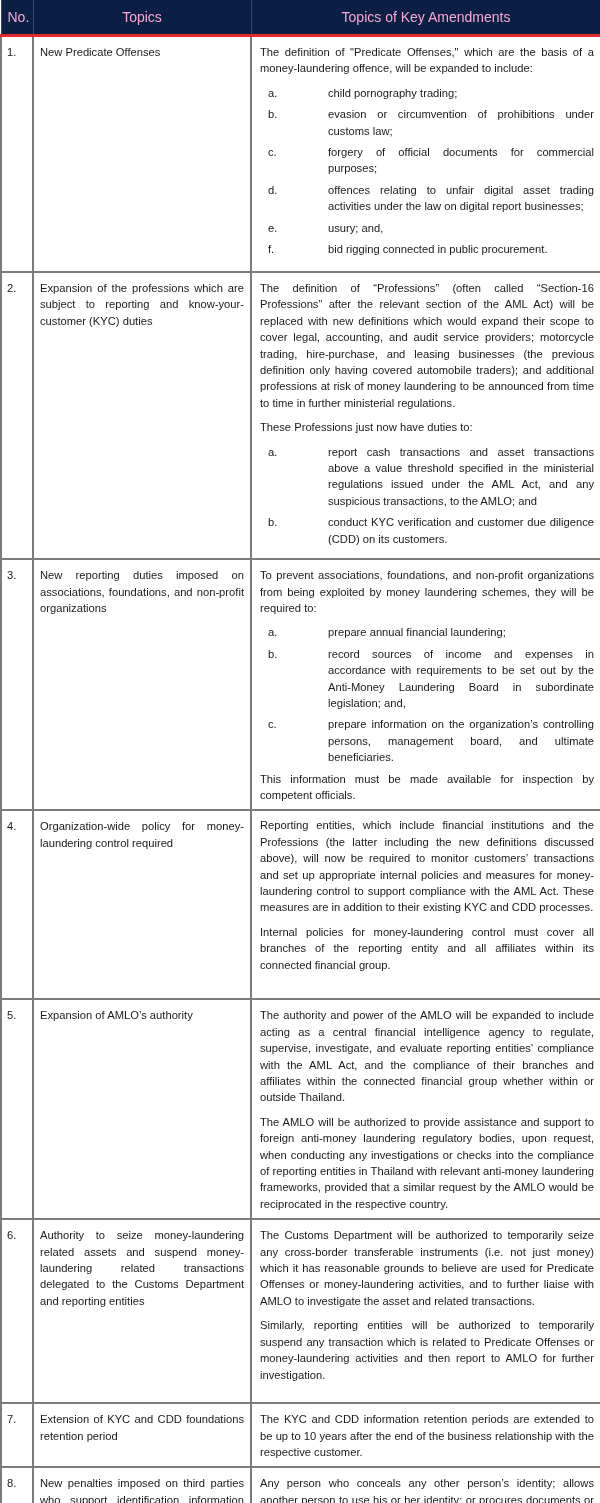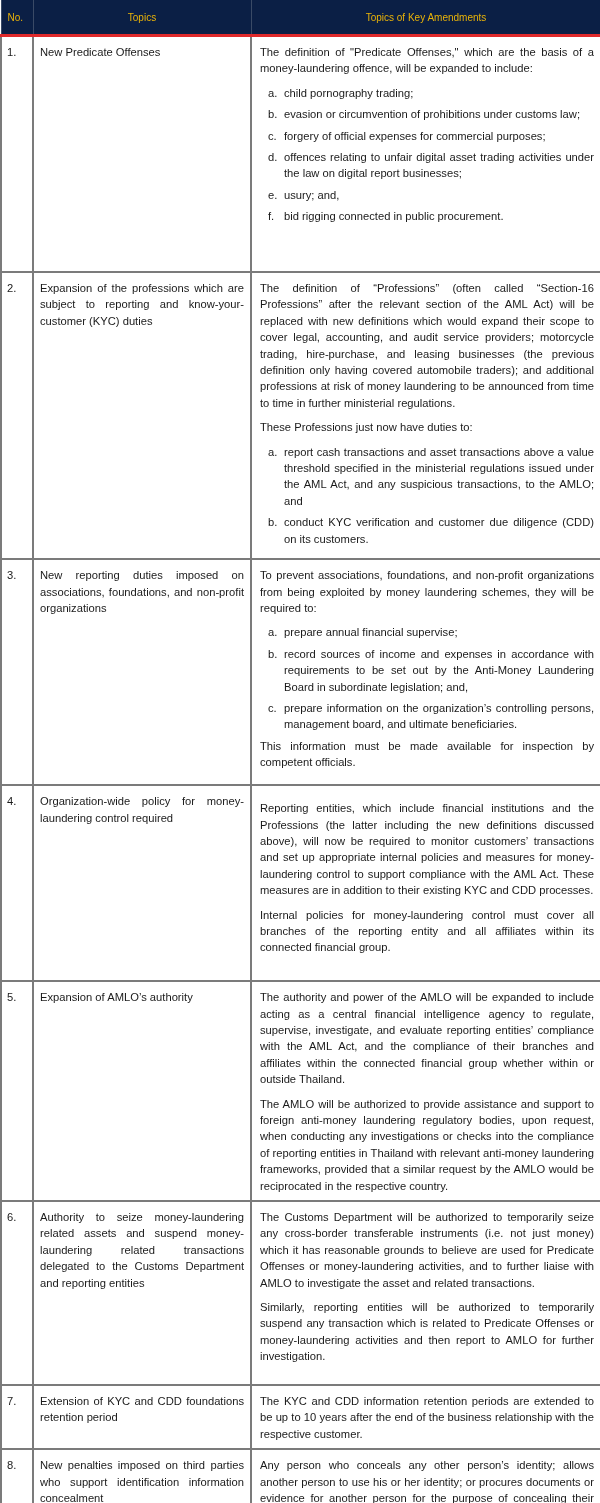--- a/index.html
+++ b/index.html
@@ -2,50 +2,50 @@
 <html><head>
 <meta charset="utf-8">
 <style>
   html, body { margin: 0; padding: 0; background: #ffffff; }
   body { width: 600px; height: 1503px; overflow: hidden; font-family: "Liberation Sans", sans-serif; color: #1a1a1a; }
   table.amend { width: 600px; border-collapse: collapse; table-layout: fixed; }
   col.c-no { width: 32px; }
   col.c-topic { width: 218px; }
   col.c-sum { width: 350px; }
   thead th {
-    background: #0b1f45; color: #eab308; font-weight: normal;
-    font-size: 10px; height: 34px; padding: 0 6px;
+    background: #0b1f45; color: #f9a8d4; font-weight: normal;
+    font-size: 14px; height: 34px; padding: 0 6px;
     border-left: 1px solid #3a4a66; border-right: 1px solid #3a4a66;
     border-bottom: 3px solid #e0292b;
   }
   thead th.th-no { text-align: left; padding-left: 6px; }
   tbody td {
     vertical-align: top;
     border: 2px solid #7b7b7b;
     font-size: 11.2px; line-height: 16.4px;
     padding: 7px 6px 6px 6px;
   }
   td.no { padding-left: 5px; }
   td.topic { text-align: justify; }
   td.sum { text-align: justify; padding-left: 8px; padding-right: 6px; }
   td.sum p { margin: 0 0 8px 0; }
   td.sum p:last-child { margin-bottom: 0; }
   ol.sub { list-style: none; margin: 6px 0 4px 0; padding: 0 0 0 8px; }
   ol.sub li { display: flex; margin-bottom: 5px; }
   ol.sub li .mk { width: 16px; flex: 0 0 16px; }
-  ol.sub li .tx { flex: 1; text-align: justify; }
+  ol.sub li .tx { flex: 1; text-align: justify; margin-left: 44px; }
   tr.r1 td { height: 221px; }
   tr.r2 td { height: 256px; }
   tr.r3 td { height: 211px; }
   tr.r4 td { height: 174px; }
   tr.r5 td { height: 190px; }
   tr.r6 td { height: 169px; }
   tr.r7 td { height: 42px; }
   tr.r8 td { height: 128px; }
-  tr.r4 td.sum { padding-top: 14px; }
+  tr.r4 td.sum { padding-top: 6px; }
 </style>
 </head>
 <body>
 
 <table class="amend">
   <colgroup>
       <col class="c-no">
       <col class="c-topic">
       <col class="c-sum">
     </colgroup>
@@ -67,21 +67,21 @@
           <li>
               <span class="mk">a.</span>
               <span class="tx">child pornography trading;</span>
             </li>
           <li>
               <span class="mk">b.</span>
               <span class="tx">evasion or circumvention of prohibitions under customs law;</span>
             </li>
           <li>
               <span class="mk">c.</span>
-              <span class="tx">forgery of official expenses for commercial purposes;</span>
+              <span class="tx">forgery of official documents for commercial purposes;</span>
             </li>
           <li>
               <span class="mk">d.</span>
               <span class="tx">offences relating to unfair digital asset trading activities under the law on digital report businesses;</span>
             </li>
           <li>
               <span class="mk">e.</span>
               <span class="tx">usury; and,</span>
             </li>
           <li>
@@ -112,21 +112,21 @@
     </tr>
 
     <tr class="r3">
       <td class="no">3.</td>
       <td class="topic">New reporting duties imposed on associations, foundations, and non-profit organizations</td>
       <td class="sum">
         <p>To prevent associations, foundations, and non-profit organizations from being exploited by money laundering schemes, they will be required to:</p>
         <ol class="sub">
           <li>
               <span class="mk">a.</span>
-              <span class="tx">prepare annual financial supervise;</span>
+              <span class="tx">prepare annual financial laundering;</span>
             </li>
           <li>
               <span class="mk">b.</span>
               <span class="tx">record sources of income and expenses in accordance with requirements to be set out by the Anti-Money Laundering Board in subordinate legislation; and,</span>
             </li>
           <li>
               <span class="mk">c.</span>
               <span class="tx">prepare information on the organization’s controlling persons, management board, and ultimate beneficiaries.</span>
             </li>
         </ol>

